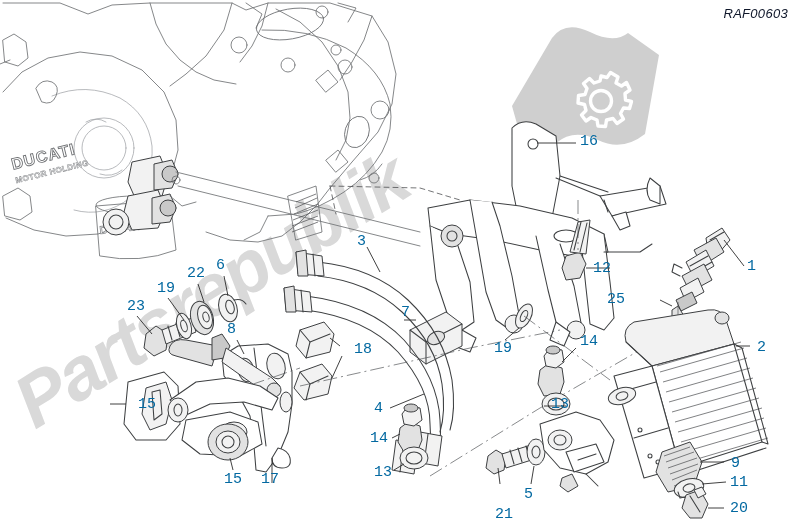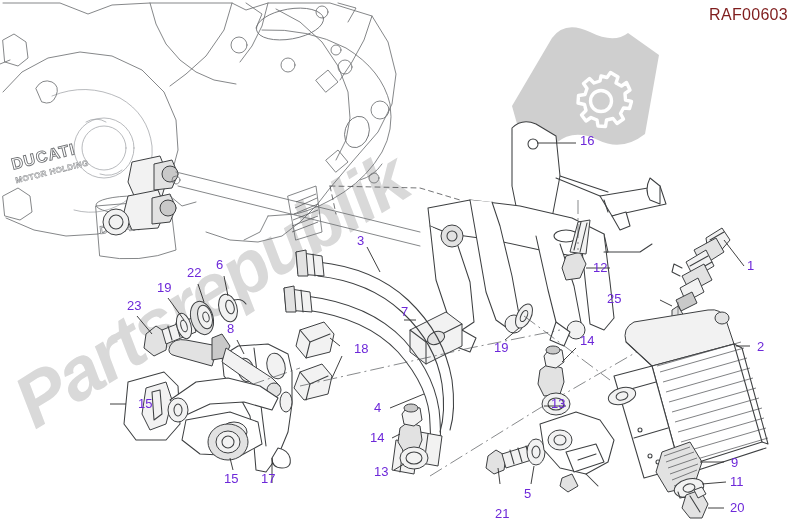--- a/index.html
+++ b/index.html
@@ -19,35 +19,36 @@
   }
   #diagram-svg {
     position: absolute;
     left: 0;
     top: 0;
     width: 798px;
     height: 527px;
   }
   .callout-label {
     position: absolute;
-    font-family: Liberation Sans, sans-serif;
-    font-size: 13px;
-    color: #6d28d9;
+    font-family: Liberation Mono, monospace;
+    font-size: 15px;
+    color: #0369a1;
     line-height: 1;
     white-space: nowrap;
     user-select: none;
   }
   #drawing-code {
     position: absolute;
     right: 10px;
     top: 6px;
     font-family: "Liberation Sans", sans-serif;
-    font-size: 16px;
-    color: #7f1d1d;
+    font-size: 13px;
+    color: #0f172a;
     letter-spacing: 0.3px;
+    font-style: italic;
   }
   .wm-text {
     font-family: "Liberation Sans", sans-serif;
     font-weight: bold;
     font-style: italic;
     font-size: 74px;
     fill: #d9d9d9;
     letter-spacing: -2px;
   }
   .eng-line { fill:none; stroke:#6f7174; stroke-width:0.85; stroke-linejoin:round; stroke-linecap:round;}

